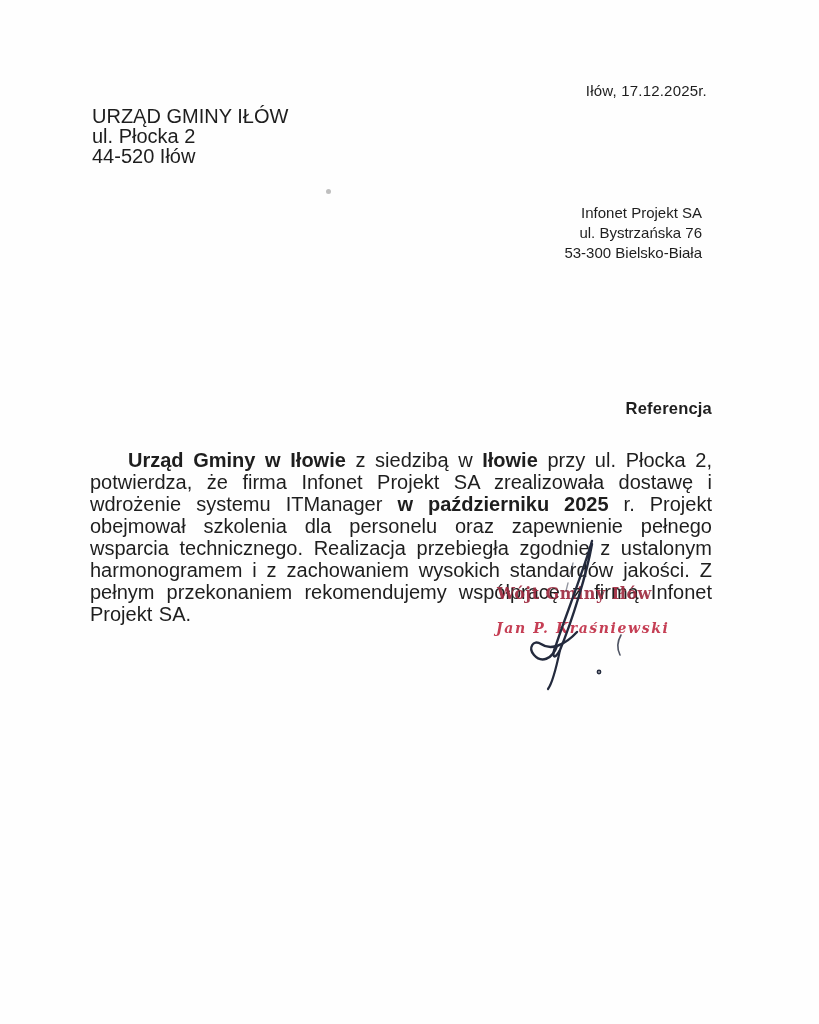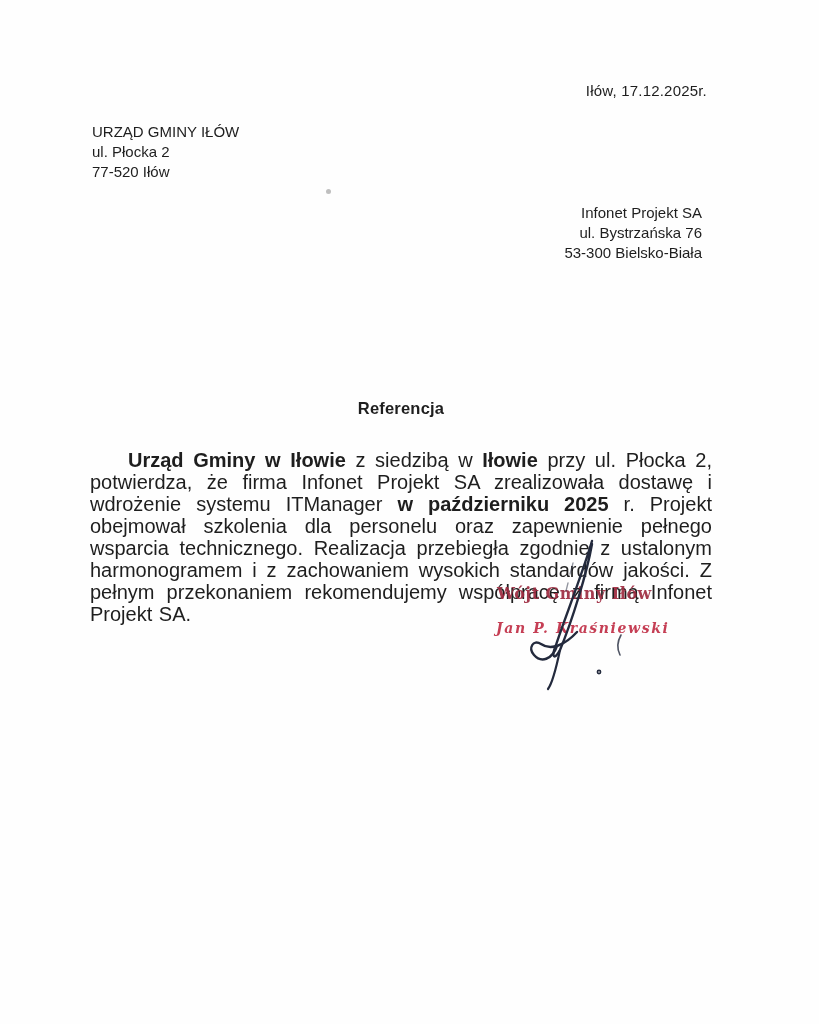--- a/index.html
+++ b/index.html
@@ -27,42 +27,41 @@
     right: 112px;
     font-size: 15px;
     letter-spacing: 0.2px;
     white-space: nowrap;
   }
 
   .sender-block {
     position: absolute;
     top: 106px;
     left: 92px;
-    font-size: 15px;
+    font-size: 20px;
     line-height: 20px;
     white-space: nowrap;
-    margin-top: 16px;
   }
 
   .recipient-block {
     position: absolute;
     top: 203px;
     right: 117px;
     font-size: 15px;
     line-height: 20px;
     text-align: right;
     white-space: nowrap;
   }
 
   .heading {
     position: absolute;
     top: 399px;
     left: 90px;
     width: 622px;
-    text-align: center;
+    text-align: right;
     font-size: 16.5px;
     font-weight: bold;
     letter-spacing: 0.2px;
   }
 
   .body-paragraph {
     position: absolute;
     top: 429px;
     left: 90px;
     width: 622px;
@@ -130,21 +129,21 @@
 </head>
 <body>
 
 <div class="page">
 
   <div class="date-line">Iłów, 17.12.2025r.</div>
 
   <div class="sender-block">
     <div>URZĄD GMINY IŁÓW</div>
     <div>ul. Płocka 2</div>
-    <div>77-520 Iłów</div>
+    <div>44-520 Iłów</div>
   </div>
 
   <div class="scan-speck"></div>
 
   <div class="recipient-block">
     <div>Infonet Projekt SA</div>
     <div>ul. Bystrzańska 76</div>
     <div>53-300 Bielsko-Biała</div>
   </div>
 

